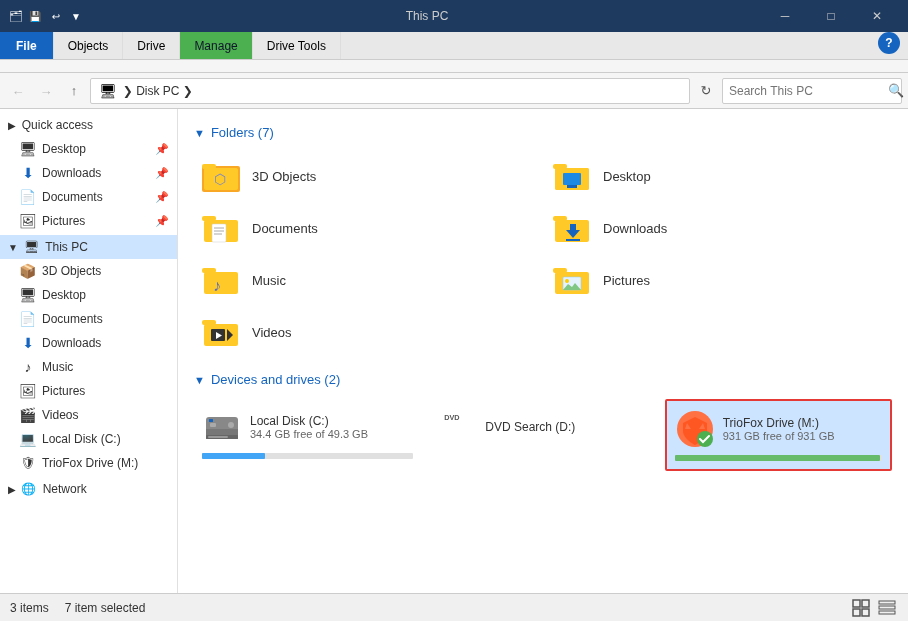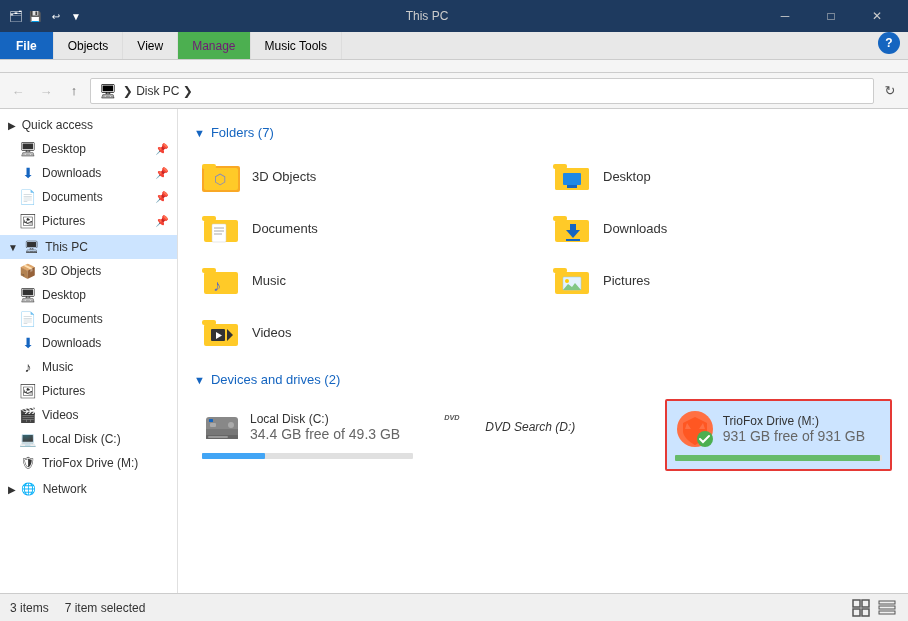--- a/index.html
+++ b/index.html
@@ -13,21 +13,21 @@
     .tb-icon { width: 16px; height: 16px; display: flex; align-items: center; justify-content: center; font-size: 11px; }
     .title-bar-text { flex: 1; text-align: center; font-size: 12px; color: #ccc; }
     .window-controls { display: flex; gap: 0; }
     .win-btn { width: 46px; height: 32px; display: flex; align-items: center; justify-content: center; cursor: pointer; font-size: 12px; color: #ccc; }
     
     
     .ribbon { background: #f5f5f5; border-bottom: 1px solid #ccc; }
     .ribbon-tabs { display: flex; height: 28px; background: #e8e8e8; border-bottom: 1px solid #ccc; }
     .ribbon-tab { padding: 0 14px; display: flex; align-items: center; font-size: 12px; cursor: pointer; border-right: 1px solid #ddd; }
     .ribbon-tab.file-tab { background: #1565c0; color: white; font-weight: 600; padding: 0 16px; }
-    .ribbon-tab.manage-tab { background: #4caf50; color: #701a75; }
+    .ribbon-tab.manage-tab { background: #4caf50; color: #0f172a; }
     .ribbon-content { height: 56px; display: flex; align-items: center; padding: 4px 8px; }
     .ribbon-help { margin-left: auto; width: 22px; height: 22px; background: #1565c0; color: white; border-radius: 50%; display: flex; align-items: center; justify-content: center; font-size: 12px; font-weight: bold; }
     
     
     .address-bar { height: 36px; background: #f5f5f5; border-bottom: 1px solid #ccc; display: flex; align-items: center; padding: 0 6px; gap: 4px; }
     .nav-btn { width: 24px; height: 24px; display: flex; align-items: center; justify-content: center; color: #555; cursor: pointer; font-size: 13px; border-radius: 3px; }
     .nav-btn.disabled { color: #bbb; cursor: default; }
     .address-path { flex: 1; height: 26px; background: white; border: 1px solid #ccc; display: flex; align-items: center; padding: 0 8px; font-size: 12px; border-radius: 2px; }
     .address-path-text { color: #333; }
     .search-box { width: 180px; height: 26px; background: white; border: 1px solid #ccc; display: flex; align-items: center; padding: 0 6px; gap: 4px; border-radius: 2px; }
@@ -61,21 +61,21 @@
     .folder-svg { width: 40px; height: 36px; }
     
     
     .devices-grid { display: grid; grid-template-columns: repeat(3, 1fr); gap: 8px; margin-bottom: 8px; }
     .device-item { padding: 8px; cursor: pointer; border-radius: 2px; display: flex; flex-direction: column; gap: 4px; }
     .device-item.selected { background: #cce4ff; border: 2px solid #e53935; }
     .device-header { display: flex; align-items: center; gap: 8px; }
     .device-icon { width: 40px; height: 40px; flex-shrink: 0; display: flex; align-items: center; justify-content: center; }
     .device-info { display: flex; flex-direction: column; }
     .device-name { font-size: 12px; color: #333; font-weight: 400; }
-    .device-size { font-size: 14px; color: #666; }
+    .device-size { font-size: 11px; color: #666; }
     .progress-bar-bg { height: 6px; background: #e0e0e0; border-radius: 1px; margin-top: 2px; width: 100%; }
     .progress-bar-fill { height: 100%; background: #42a5f5; border-radius: 1px; }
     .progress-bar-fill.green { background: #66bb6a; }
     
     
     .status-bar { height: 28px; background: #f0f0f0; border-top: 1px solid #ccc; display: flex; align-items: center; padding: 0 10px; font-size: 12px; color: #333; }
     .status-right { margin-left: auto; display: flex; gap: 4px; }
     .view-btn { width: 22px; height: 22px; display: flex; align-items: center; justify-content: center; cursor: pointer; color: #555; }
   </style>
 </head>
@@ -95,39 +95,43 @@
       <div class="win-btn">─</div>
       <div class="win-btn">□</div>
       <div class="win-btn close">✕</div>
     </div>
   </div>
 
   <div class="ribbon">
     <div class="ribbon-tabs">
       <div class="ribbon-tab file-tab">File</div>
       <div class="ribbon-tab">Objects</div>
-      <div class="ribbon-tab">View</div>
+      <div class="ribbon-tab">Drive</div>
       <div class="ribbon-tab manage-tab">Manage</div>
-      <div class="ribbon-tab">Music Tools</div>
+      <div class="ribbon-tab">Drive Tools</div>
       <div style="flex:1;"></div>
       <div class="ribbon-help">?</div>
       <div style="width:8px;"></div>
     </div>
     <div class="ribbon-content" style="height:12px; background:#f5f5f5;"></div>
   </div>
 
   <div class="address-bar">
     <div class="nav-btn disabled">←</div>
     <div class="nav-btn disabled">→</div>
     <div class="nav-btn">↑</div>
     <div class="address-path">
       <span style="font-size:14px; margin-right:6px;">🖥</span>
       <span class="address-path-text">❯ Disk PC ❯</span>
     </div>
     <div class="nav-btn">↻</div>
+    <div class="search-box">
+      <input class="search-input" placeholder="Search This PC" style="">
+      <span style="color:#888; font-size:13px;">🔍</span>
+    </div>
   </div>
 
   <div class="main-layout">
 
     <div class="sidebar">
 
       <div class="sidebar-section">
         <div class="sidebar-item section-header">
           <span style="font-size:10px;">▶</span>
           <span>Quick access</span>
@@ -331,21 +335,21 @@
             <div class="device-info">
               <span class="device-name">Local Disk (C:)</span>
               <span class="device-size">34.4 GB free of 49.3 GB</span>
             </div>
           </div>
           <div class="progress-bar-bg">
             <div class="progress-bar-fill" style="width: 30%;"></div>
           </div>
         </div>
 
-        <div class="device-item" style="align-items:flex-start;font-style:italic;">
+        <div class="device-item" style="align-items:flex-start;">
           <div class="device-header">
             <div class="device-icon">
               <svg width="44" height="44" viewBox="0 0 44 44">
                 <ellipse cx="22" cy="22" r="18" fill="#ddd" stroke="#aaa" stroke-width="1"></ellipse>
                 <ellipse cx="22" cy="22" r="14" fill="#ccc"></ellipse>
                 <ellipse cx="22" cy="22" r="10" fill="#e0e0e0"></ellipse>
                 <ellipse cx="22" cy="22" r="3" fill="white" stroke="#bbb" stroke-width="0.5"></ellipse>
                 <text x="8" y="14" font-size="8" fill="#555" font-weight="bold">DVD</text>
               </svg>
             </div>

